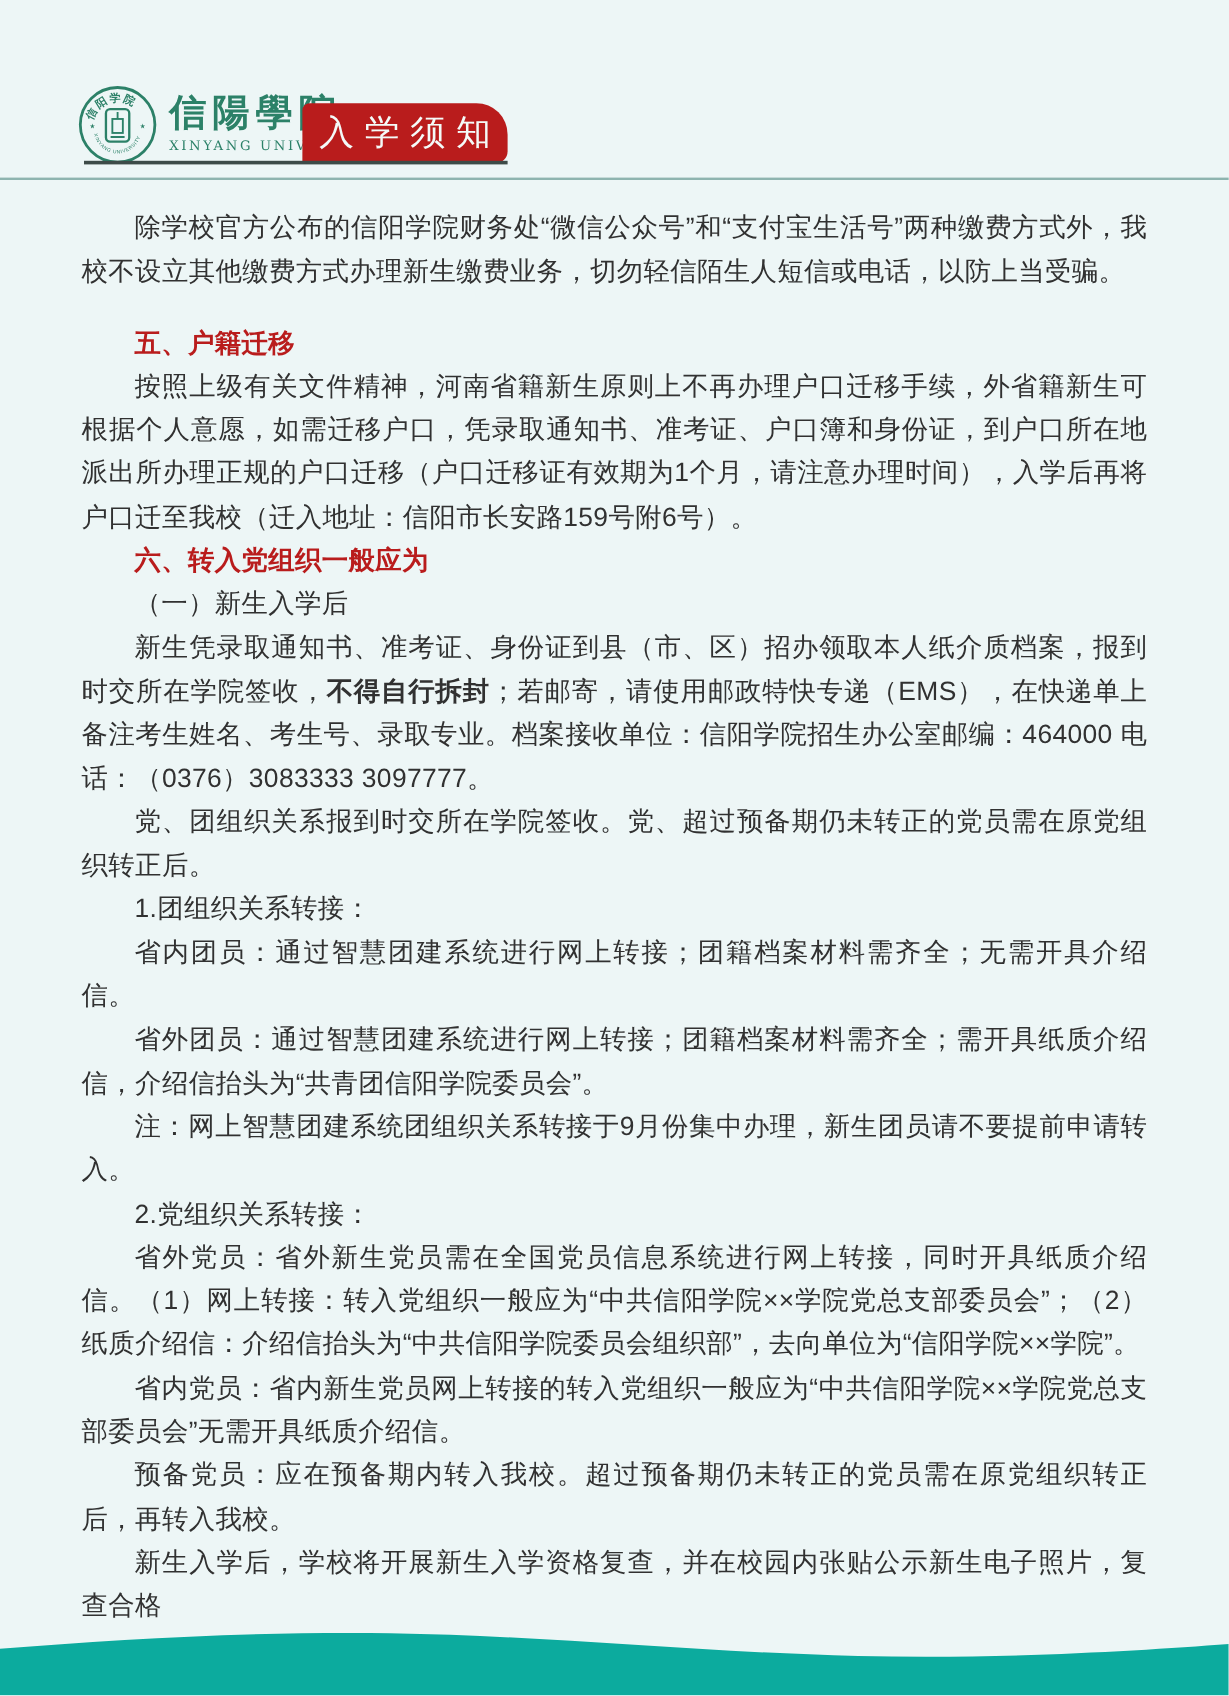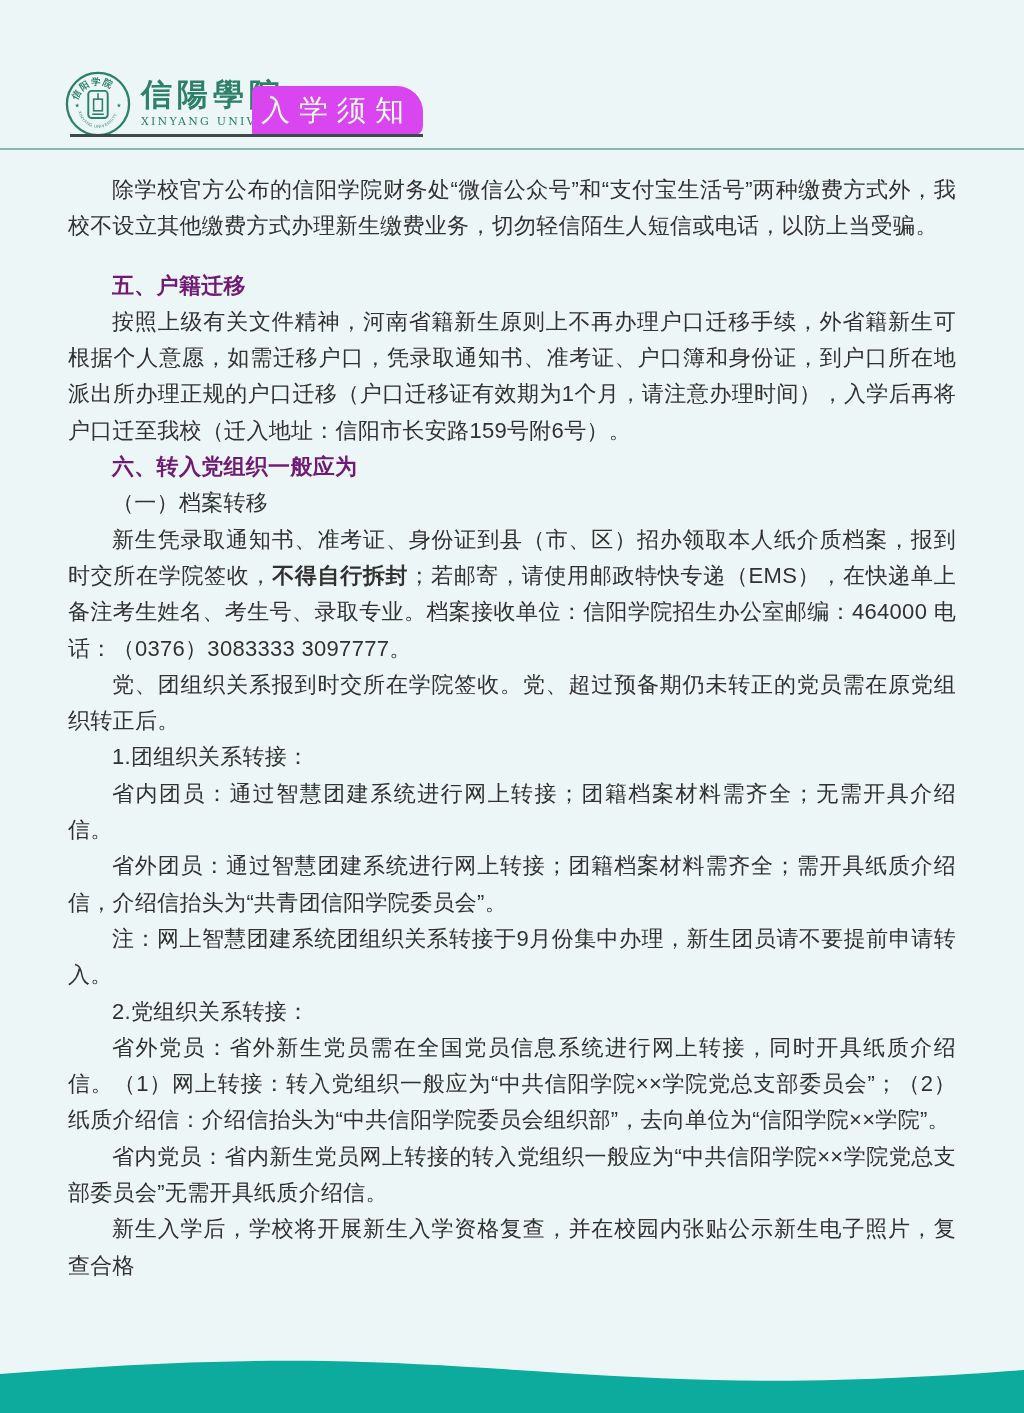--- a/index.html
+++ b/index.html
@@ -4,32 +4,32 @@
 <style>
   html,body{margin:0;padding:0;}
   body{background:#edf6f6;font-family:"Liberation Sans",sans-serif;}
   .page{position:relative;width:1024px;height:1413px;background:#edf6f6;overflow:hidden;margin:0 auto;}
 
   
   .seal{position:absolute;left:64px;top:70px;width:68px;height:68px;}
   .wordmark{position:absolute;left:141px;top:76px;display:flex;flex-direction:column;}
   .wordmark-cn{font-family:"DejaVu Serif",serif;font-size:31px;font-weight:700;color:#2c8168;letter-spacing:5px;line-height:36px;}
   .wordmark-en{font-family:"DejaVu Serif",serif;font-size:11px;color:#2c8168;letter-spacing:2.2px;margin-top:3px;}
-  .banner{position:absolute;left:252px;top:86px;width:171px;height:50px;background:#d946ef;
-          border-radius:6px 26px 10px 0;display:flex;align-items:center;}
+  .banner{position:absolute;left:252px;top:86px;width:171px;height:50px;background:#b91c1c;
+          border-radius:6px 26px 10px 0;display:flex;align-items:center;justify-content:center;}
   .banner-title{font-family:"DejaVu Serif",serif;font-size:29px;color:#f4faf8;letter-spacing:9px;
                 text-indent:9px;font-weight:500;}
   .header-underline{position:absolute;left:70px;top:134px;width:353px;height:3px;background:#3d4b48;}
   .top-divider{position:absolute;left:0;top:148px;width:1024px;height:2px;background:#8eb4af;}
 
   
   .doc{position:absolute;left:68px;top:172px;width:888px;color:#313131;
        font-size:22px;line-height:36.3px;text-align:justify;letter-spacing:0.3px;}
   .doc p{margin:0;text-indent:2em;}
-  .h-red{color:#701a75;font-weight:700;}
+  .h-red{color:#b91c1c;font-weight:700;}
   .gap-before{margin-top:23px !important;}
   .b{font-weight:700;}
 
   
   .footer-wave{position:absolute;left:0;bottom:0;width:1024px;height:80px;display:block;}
 </style>
 </head>
 <body>
 
 <div class="page">
@@ -69,31 +69,32 @@
   </div>
 
   <div class="doc">
 
     <p>除学校官方公布的信阳学院财务处“微信公众号”和“支付宝生活号”两种缴费方式外，我校不设立其他缴费方式办理新生缴费业务，切勿轻信陌生人短信或电话，以防上当受骗。</p>
 
     <p class="h-red gap-before">五、户籍迁移</p>
     <p>按照上级有关文件精神，河南省籍新生原则上不再办理户口迁移手续，外省籍新生可根据个人意愿，如需迁移户口，凭录取通知书、准考证、户口簿和身份证，到户口所在地派出所办理正规的户口迁移（户口迁移证有效期为1个月，请注意办理时间），入学后再将户口迁至我校（迁入地址：信阳市长安路159号附6号）。</p>
 
     <p class="h-red">六、转入党组织一般应为</p>
-    <p>（一）档案转移</p>
+    <p>（一）新生入学后</p>
     <p><span>新生凭录取通知书、准考证、身份证到县（市、区）招办领取本人纸介质档案，报到时交所在学院签收，</span><span class="b">不得自行拆封</span><span>；若邮寄，请使用邮政特快专递（EMS），在快递单上备注考生姓名、考生号、录取专业。档案接收单位：信阳学院招生办公室邮编：464000 电话：（0376）3083333 3097777。</span></p>
 
     <p>党、团组织关系报到时交所在学院签收。党、超过预备期仍未转正的党员需在原党组织转正后。</p>
     <p>1.团组织关系转接：</p>
     <p>省内团员：通过智慧团建系统进行网上转接；团籍档案材料需齐全；无需开具介绍信。</p>
     <p>省外团员：通过智慧团建系统进行网上转接；团籍档案材料需齐全；需开具纸质介绍信，介绍信抬头为“共青团信阳学院委员会”。</p>
     <p>注：网上智慧团建系统团组织关系转接于9月份集中办理，新生团员请不要提前申请转入。</p>
     <p>2.党组织关系转接：</p>
     <p>省外党员：省外新生党员需在全国党员信息系统进行网上转接，同时开具纸质介绍信。（1）网上转接：转入党组织一般应为“中共信阳学院××学院党总支部委员会”；（2）纸质介绍信：介绍信抬头为“中共信阳学院委员会组织部”，去向单位为“信阳学院××学院”。</p>
     <p>省内党员：省内新生党员网上转接的转入党组织一般应为“中共信阳学院××学院党总支部委员会”无需开具纸质介绍信。</p>
+    <p>预备党员：应在预备期内转入我校。超过预备期仍未转正的党员需在原党组织转正后，再转入我校。</p>
 
     <p>新生入学后，学校将开展新生入学资格复查，并在校园内张贴公示新生电子照片，复查合格</p>
   </div>
 
   <svg class="footer-wave" viewBox="0 0 1024 80" preserveAspectRatio="none">
     <path d="M0,41 C100,33 210,26.5 325,28 C455,30 575,43.5 715,47 C835,50 950,42.5 1024,37 L1024,80 L0,80 Z" fill="#0cab9e"></path>
   </svg>
 
 </div>
 

